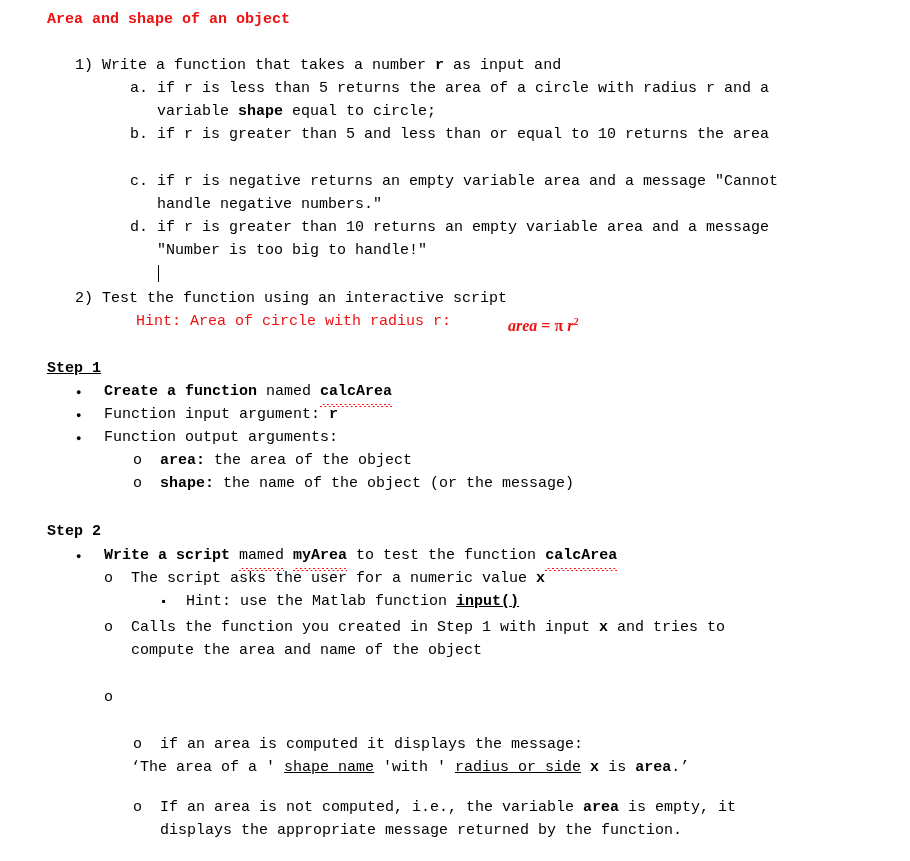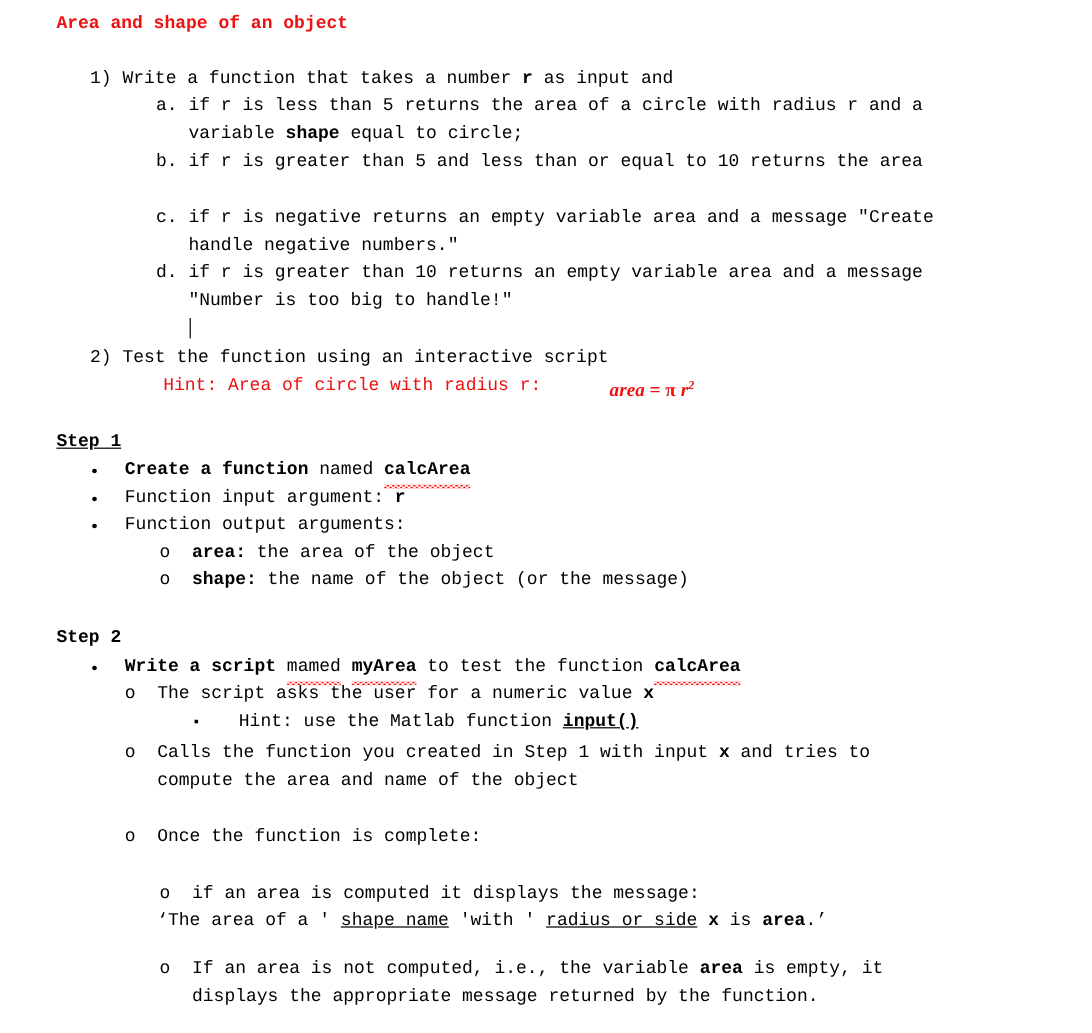--- a/index.html
+++ b/index.html
@@ -108,21 +108,21 @@
   <div class="tb" style="left:75px; top:55px;"><span>1)</span><span> </span><span>Write a function that takes a number </span><span class="b">r</span><span> as input and</span></div>
 
   <div class="tb" style="left:130px; top:78px;">a.</div>
   <div class="tb" style="left:157px; top:78px;">if r is less than 5 returns the area of a circle with radius r and a</div>
   <div class="tb" style="left:157px; top:101px;"><span>variable </span><span class="b">shape</span><span> equal to circle;</span></div>
 
   <div class="tb" style="left:130px; top:124px;">b.</div>
   <div class="tb" style="left:157px; top:124px;">if r is greater than 5 and less than or equal to 10 returns the area</div>
 
   <div class="tb" style="left:130px; top:171px;">c.</div>
-  <div class="tb" style="left:157px; top:171px;">if r is negative returns an empty variable area and a message "Create</div>
+  <div class="tb" style="left:157px; top:171px;">if r is negative returns an empty variable area and a message "Cannot</div>
   <div class="tb" style="left:157px; top:194px;">handle negative numbers."</div>
 
   <div class="tb" style="left:130px; top:217px;">d.</div>
   <div class="tb" style="left:157px; top:217px;">if r is greater than 10 returns an empty variable area and a message</div>
   <div class="tb" style="left:157px; top:240px;">"Number is too big to handle!"</div>
 
   <div class="caret" style="left:158px; top:265px;"></div>
 
   <div class="tb" style="left:75px; top:288px;"><span>2)</span><span> </span><span>Test the function using an interactive script</span></div>
 
@@ -148,28 +148,27 @@
 
   <div class="tb b" style="left:47px; top:521px;">Step 2</div>
 
   <div class="bullet-disc" style="left:76px; top:545px;"></div>
   <div class="tb" style="left:104px; top:545px;"><span class="b">Write a script </span><span class="sp">mamed</span><span> </span><span class="b sp">myArea</span><span> to test the function </span><span class="b sp">calcArea</span></div>
 
   <div class="bullet-circ" style="left:104px; top:568px;"></div>
   <div class="tb" style="left:131px; top:568px;"><span>The script asks the user for a numeric value </span><span class="b">x</span></div>
 
   <div class="bullet-sq" style="left:160px; top:591px;"></div>
-  <div class="tb" style="left:186px; top:591px;margin-left:13px;"><span>Hint: use the Matlab function </span><span class="bu">input()</span></div>
+  <div class="tb" style="left:186px; top:591px;"><span>Hint: use the Matlab function </span><span class="bu">input()</span></div>
 
   <div class="bullet-circ" style="left:104px; top:617px;"></div>
   <div class="tb" style="left:131px; top:617px;"><span>Calls the function you created in Step 1 with input </span><span class="b">x</span><span> and tries to</span></div>
   <div class="tb" style="left:131px; top:640px;">compute the area and name of the object</div>
 
   <div class="bullet-circ" style="left:104px; top:687px;"></div>
-  <div class="tb" style="left:131px; top:687px;">Once the function is complete:</div>
 
   <div class="bullet-circ" style="left:133px; top:734px;"></div>
   <div class="tb" style="left:160px; top:734px;">if an area is computed it displays the message:</div>
   <div class="tb" style="left:131px; top:757px;"><span>‘The area of a ' </span><span class="u">shape name</span><span> 'with ' </span><span class="u">radius or side</span><span> </span><span class="b">x</span><span> is </span><span class="b">area</span><span>.’</span></div>
 
   <div class="bullet-circ" style="left:133px; top:797px;"></div>
   <div class="tb" style="left:160px; top:820px;">displays the appropriate message returned by the function.</div>
   <div class="tb" style="left:160px; top:797px;"><span>If an area is not computed, i.e., the variable </span><span class="b">area</span><span> is empty, it</span></div>
 
 </div>

